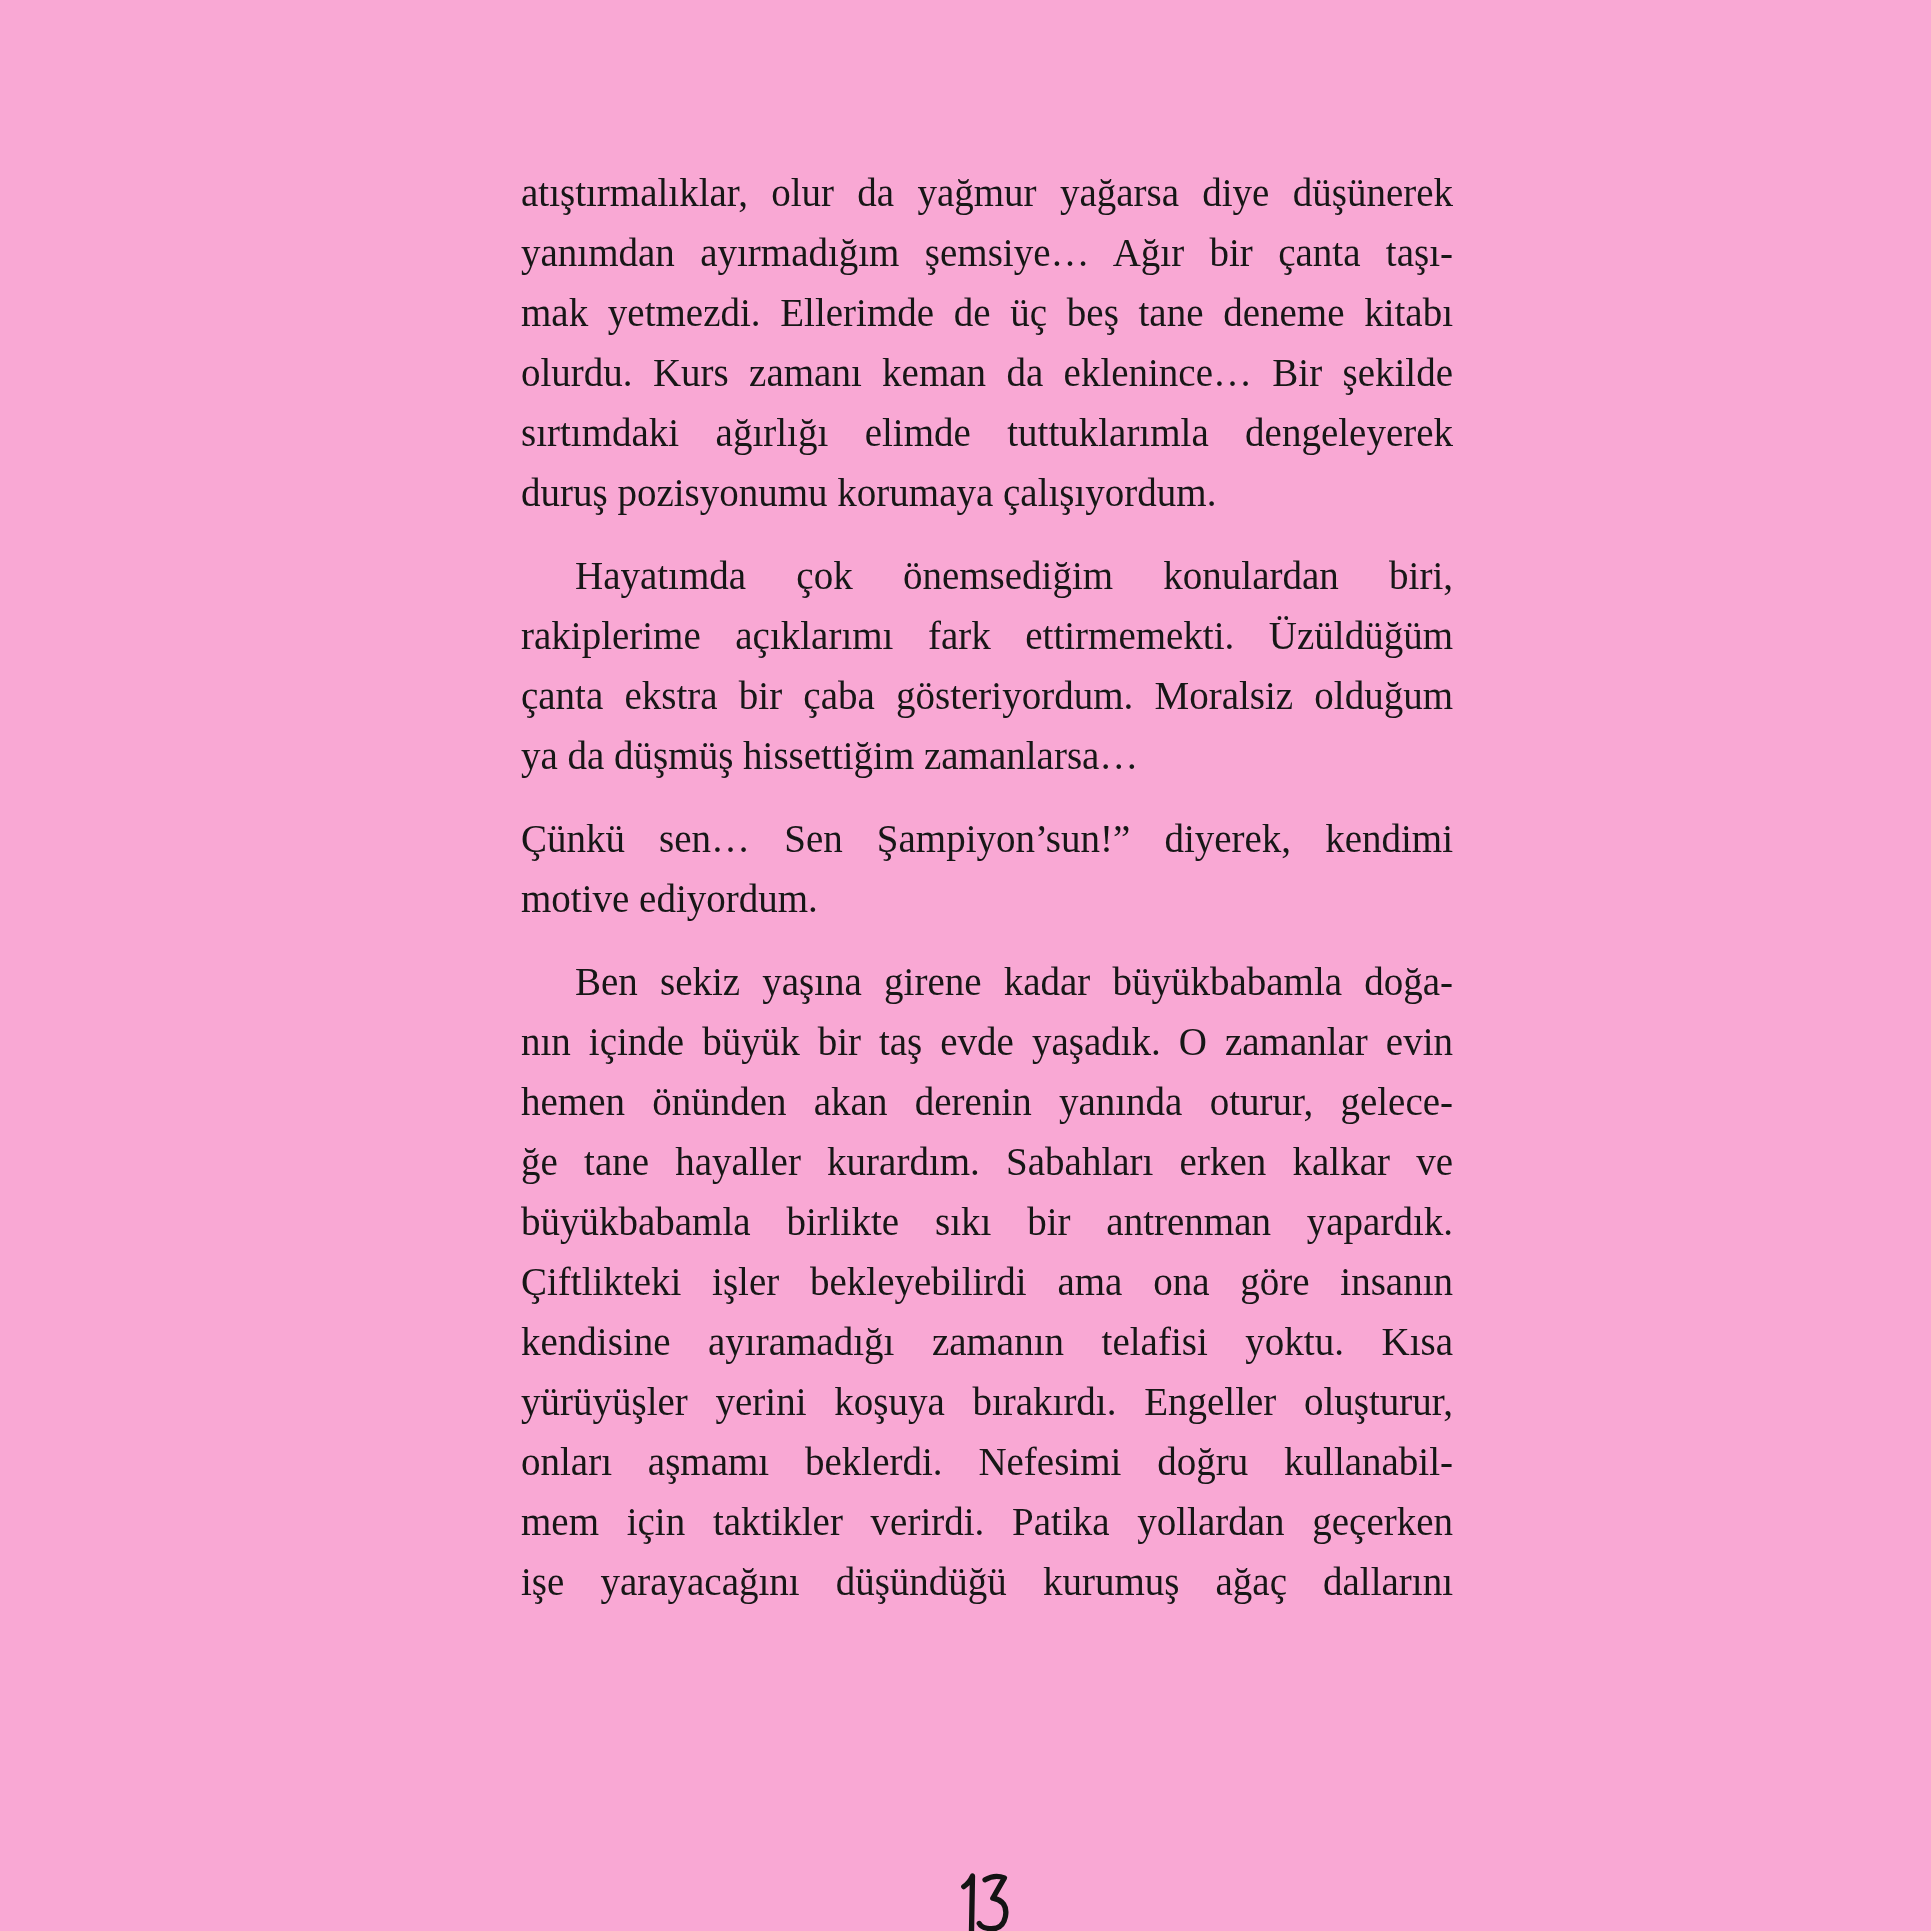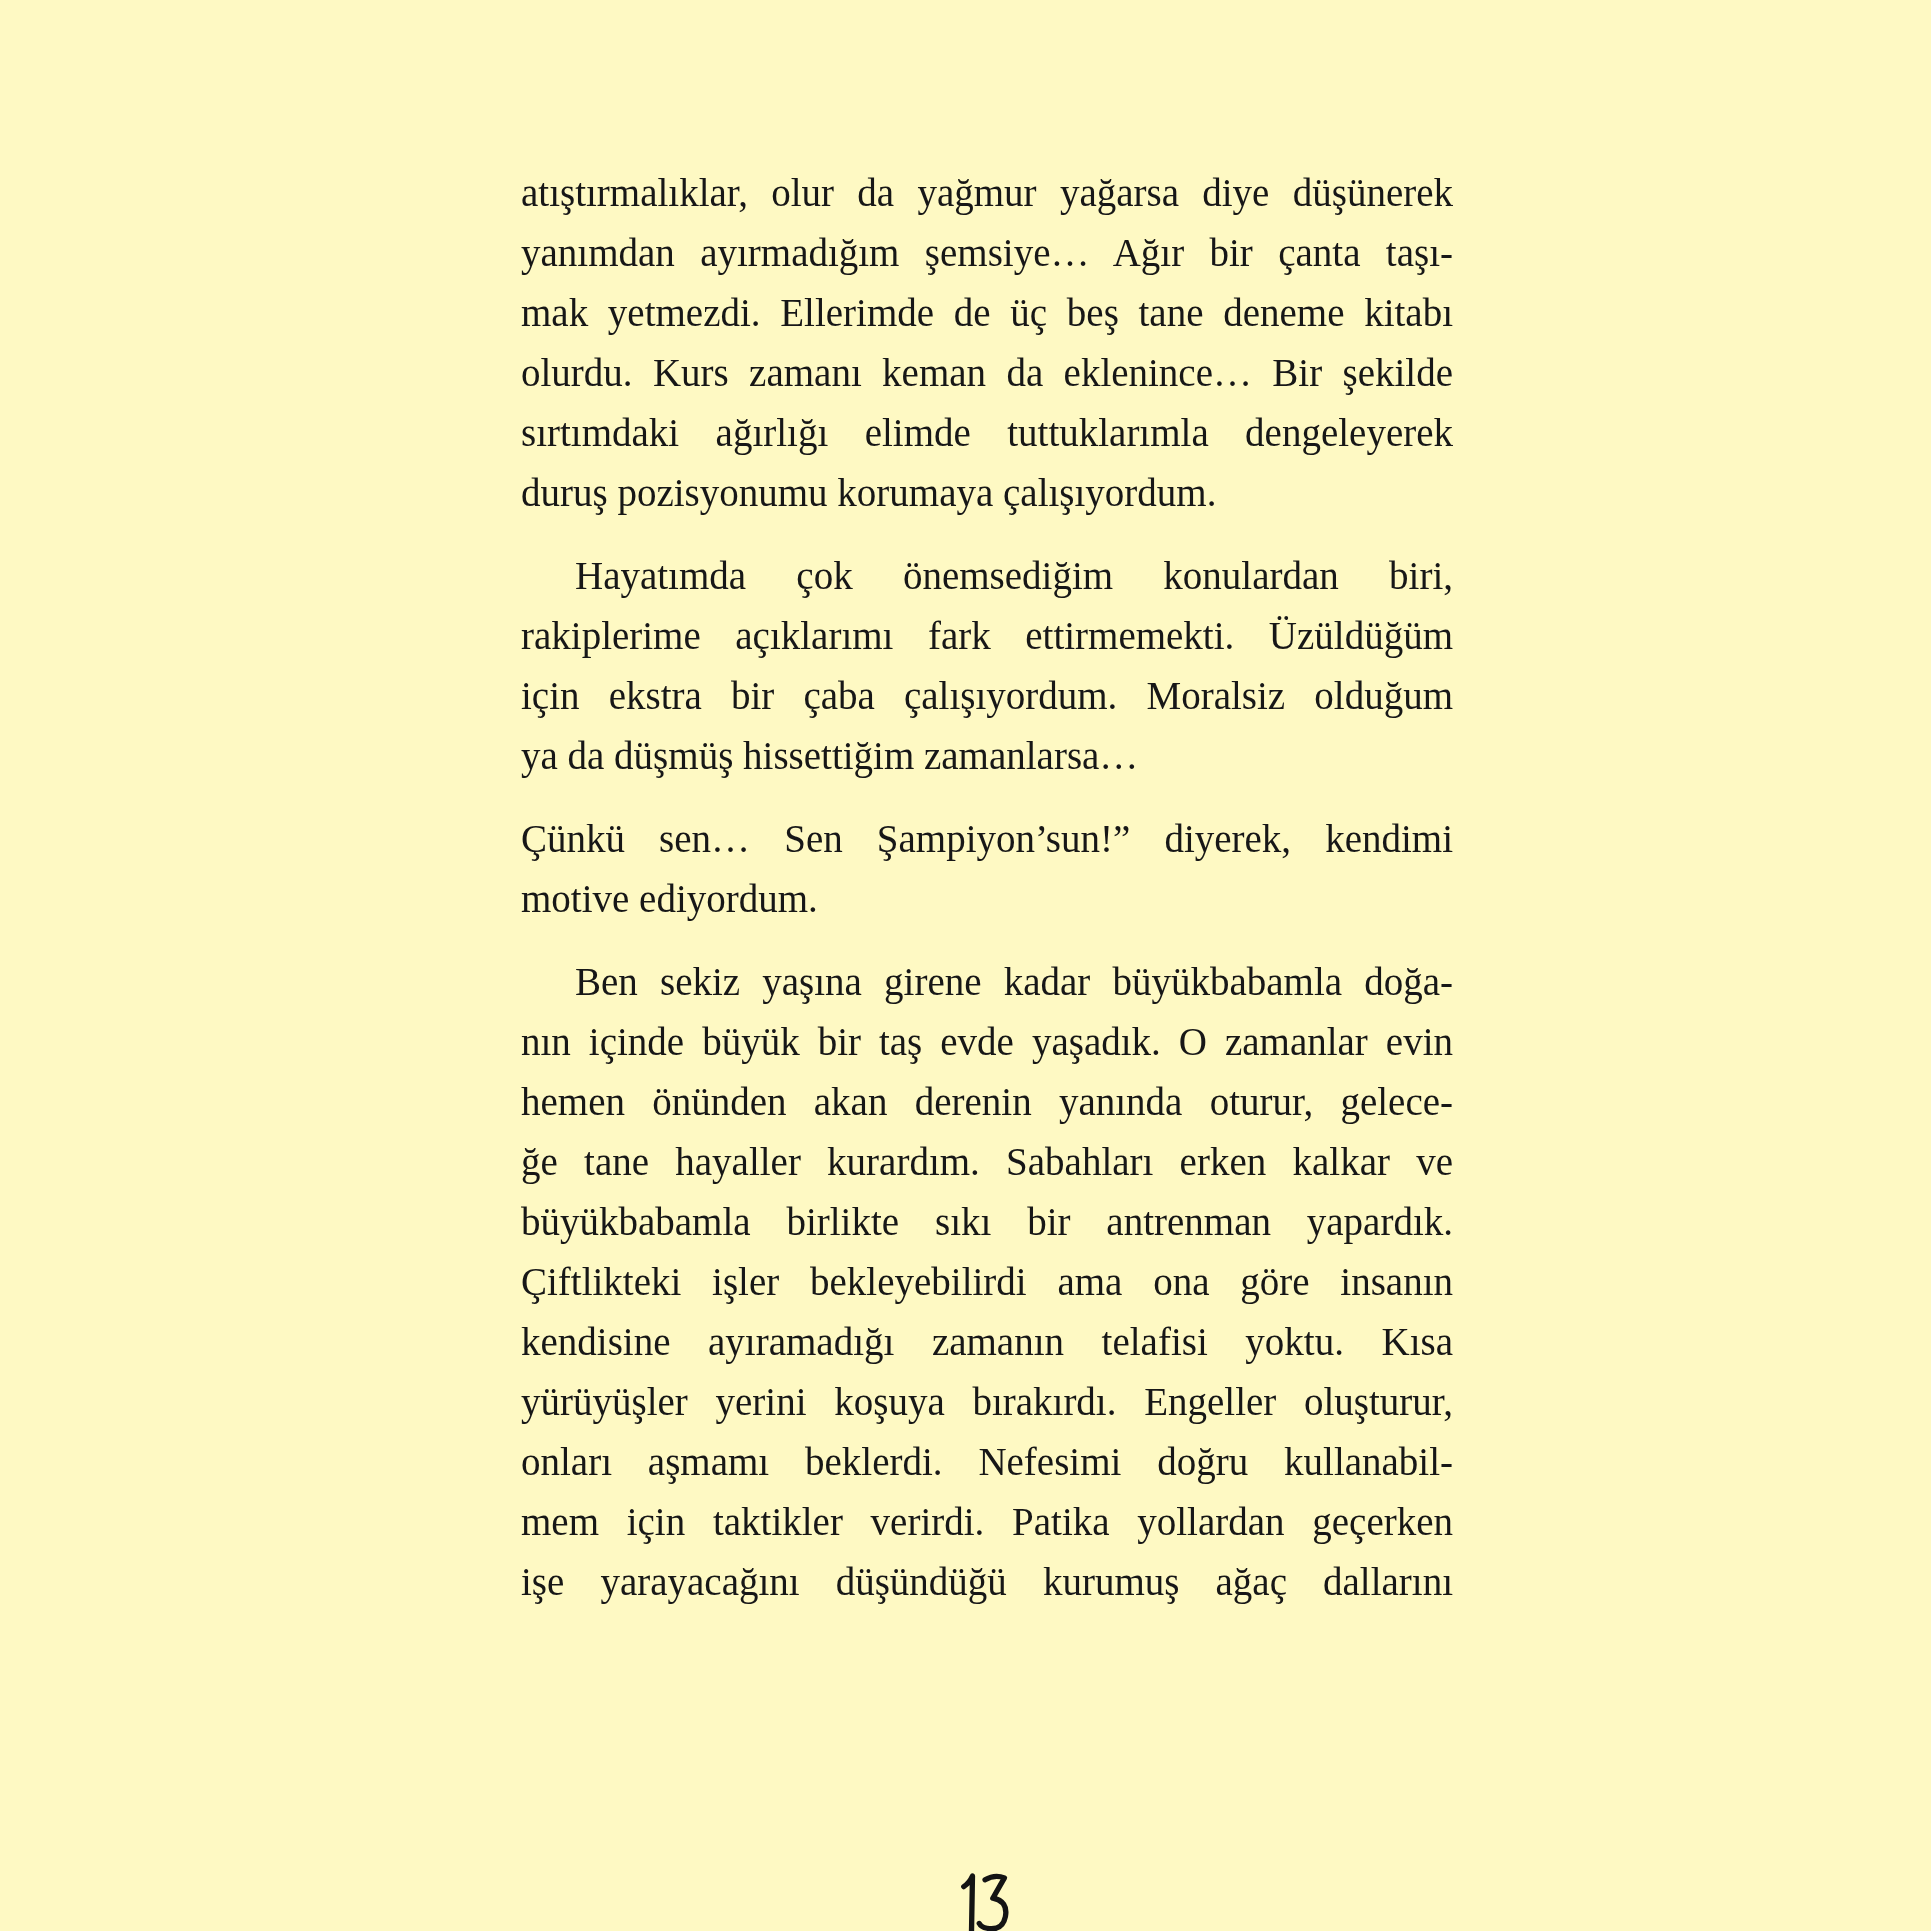--- a/index.html
+++ b/index.html
@@ -4,21 +4,21 @@
 <style>
   html, body {
     margin: 0;
     padding: 0;
     background: #ffffff;
   }
   .page {
     position: relative;
     width: 1931px;
     height: 1931px;
-    background: #fef9c3;
+    background: #f9a8d4;
     overflow: hidden;
   }
   .text-block {
     position: absolute;
     left: 521px;
     top: 163px;
     width: 932px;
     font-family: "Liberation Serif", serif;
     font-size: 39px;
     line-height: 60px;
@@ -60,21 +60,21 @@
       <div class="line">yanımdan ayırmadığım şemsiye… Ağır bir çanta taşı-</div>
       <div class="line">mak yetmezdi. Ellerimde de üç beş tane deneme kitabı</div>
       <div class="line">olurdu. Kurs zamanı keman da eklenince… Bir şekilde</div>
       <div class="line">sırtımdaki ağırlığı elimde tuttuklarımla dengeleyerek</div>
       <div class="line flush">duruş pozisyonumu korumaya çalışıyordum.</div>
     </div>
 
     <div class="paragraph">
       <div class="line indent">Hayatımda çok önemsediğim konulardan biri,</div>
       <div class="line">rakiplerime açıklarımı fark ettirmemekti. Üzüldüğüm</div>
-      <div class="line">için ekstra bir çaba çalışıyordum. Moralsiz olduğum</div>
+      <div class="line">çanta ekstra bir çaba gösteriyordum. Moralsiz olduğum</div>
       <div class="line flush">ya da düşmüş hissettiğim zamanlarsa…</div>
     </div>
 
     <div class="paragraph">
       <div class="line">Çünkü sen… Sen Şampiyon’sun!” diyerek, kendimi</div>
       <div class="line flush">motive ediyordum.</div>
     </div>
 
     <div class="paragraph">
       <div class="line indent">Ben sekiz yaşına girene kadar büyükbabamla doğa-</div>

